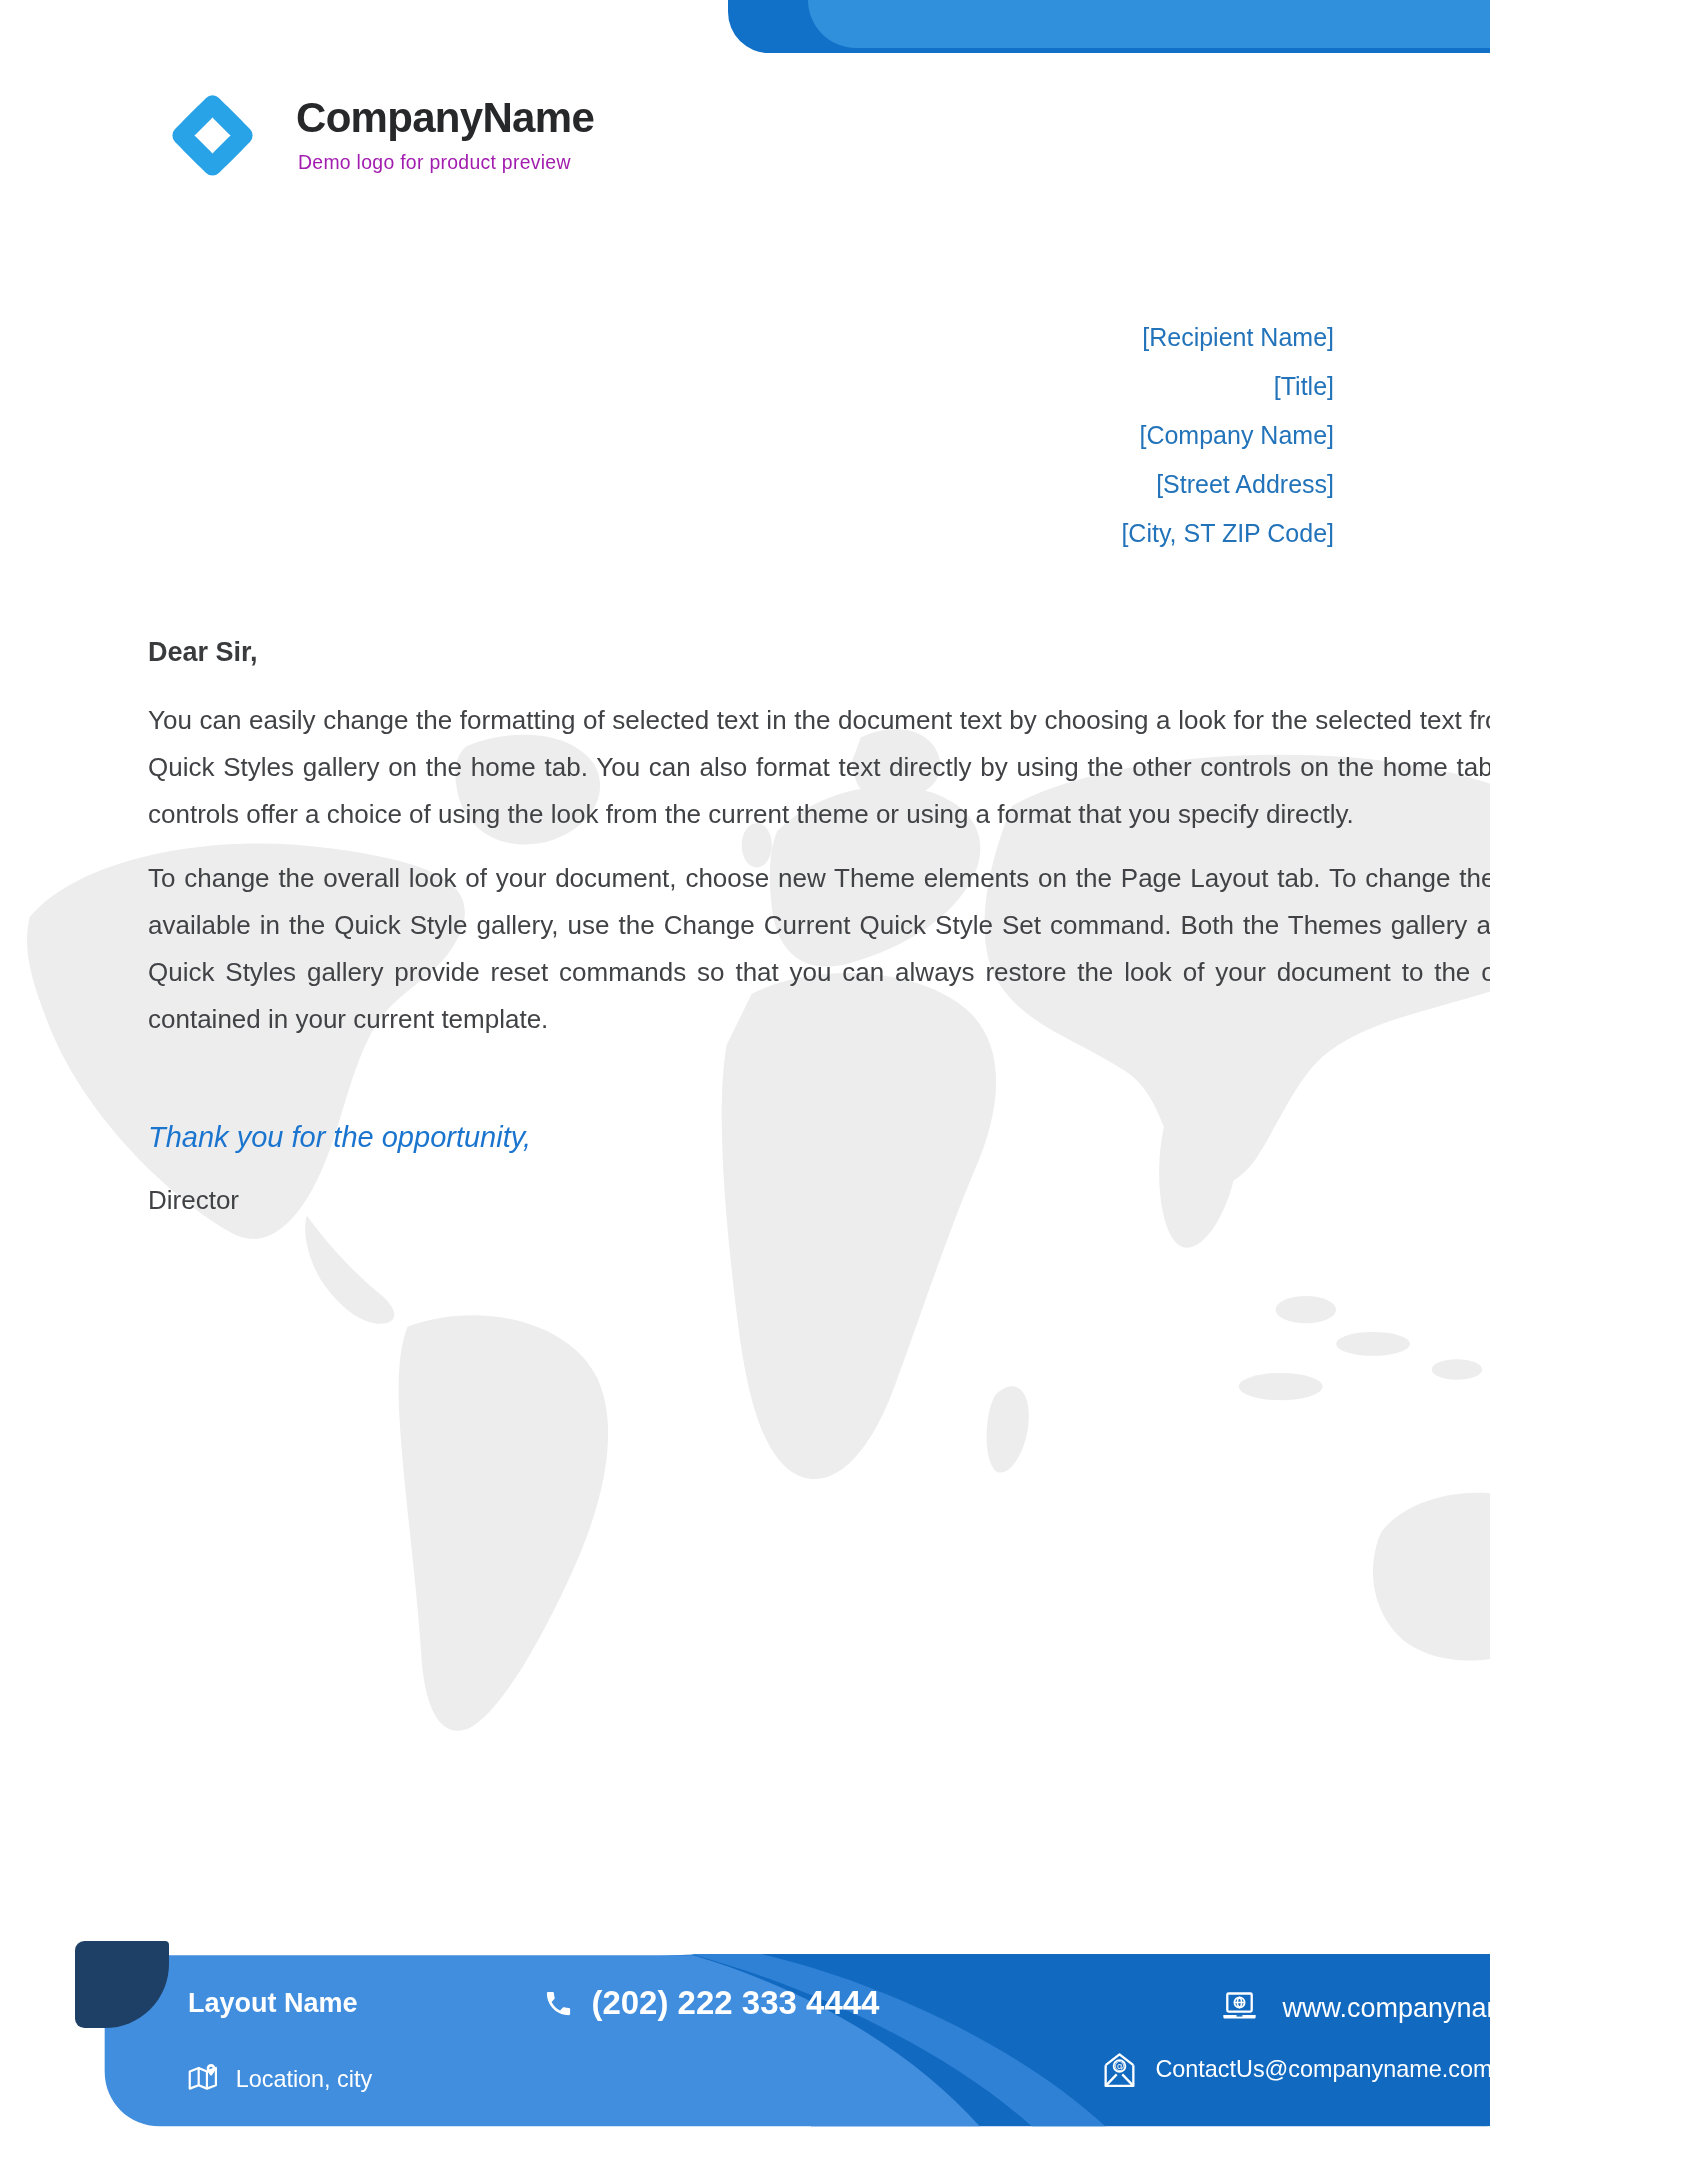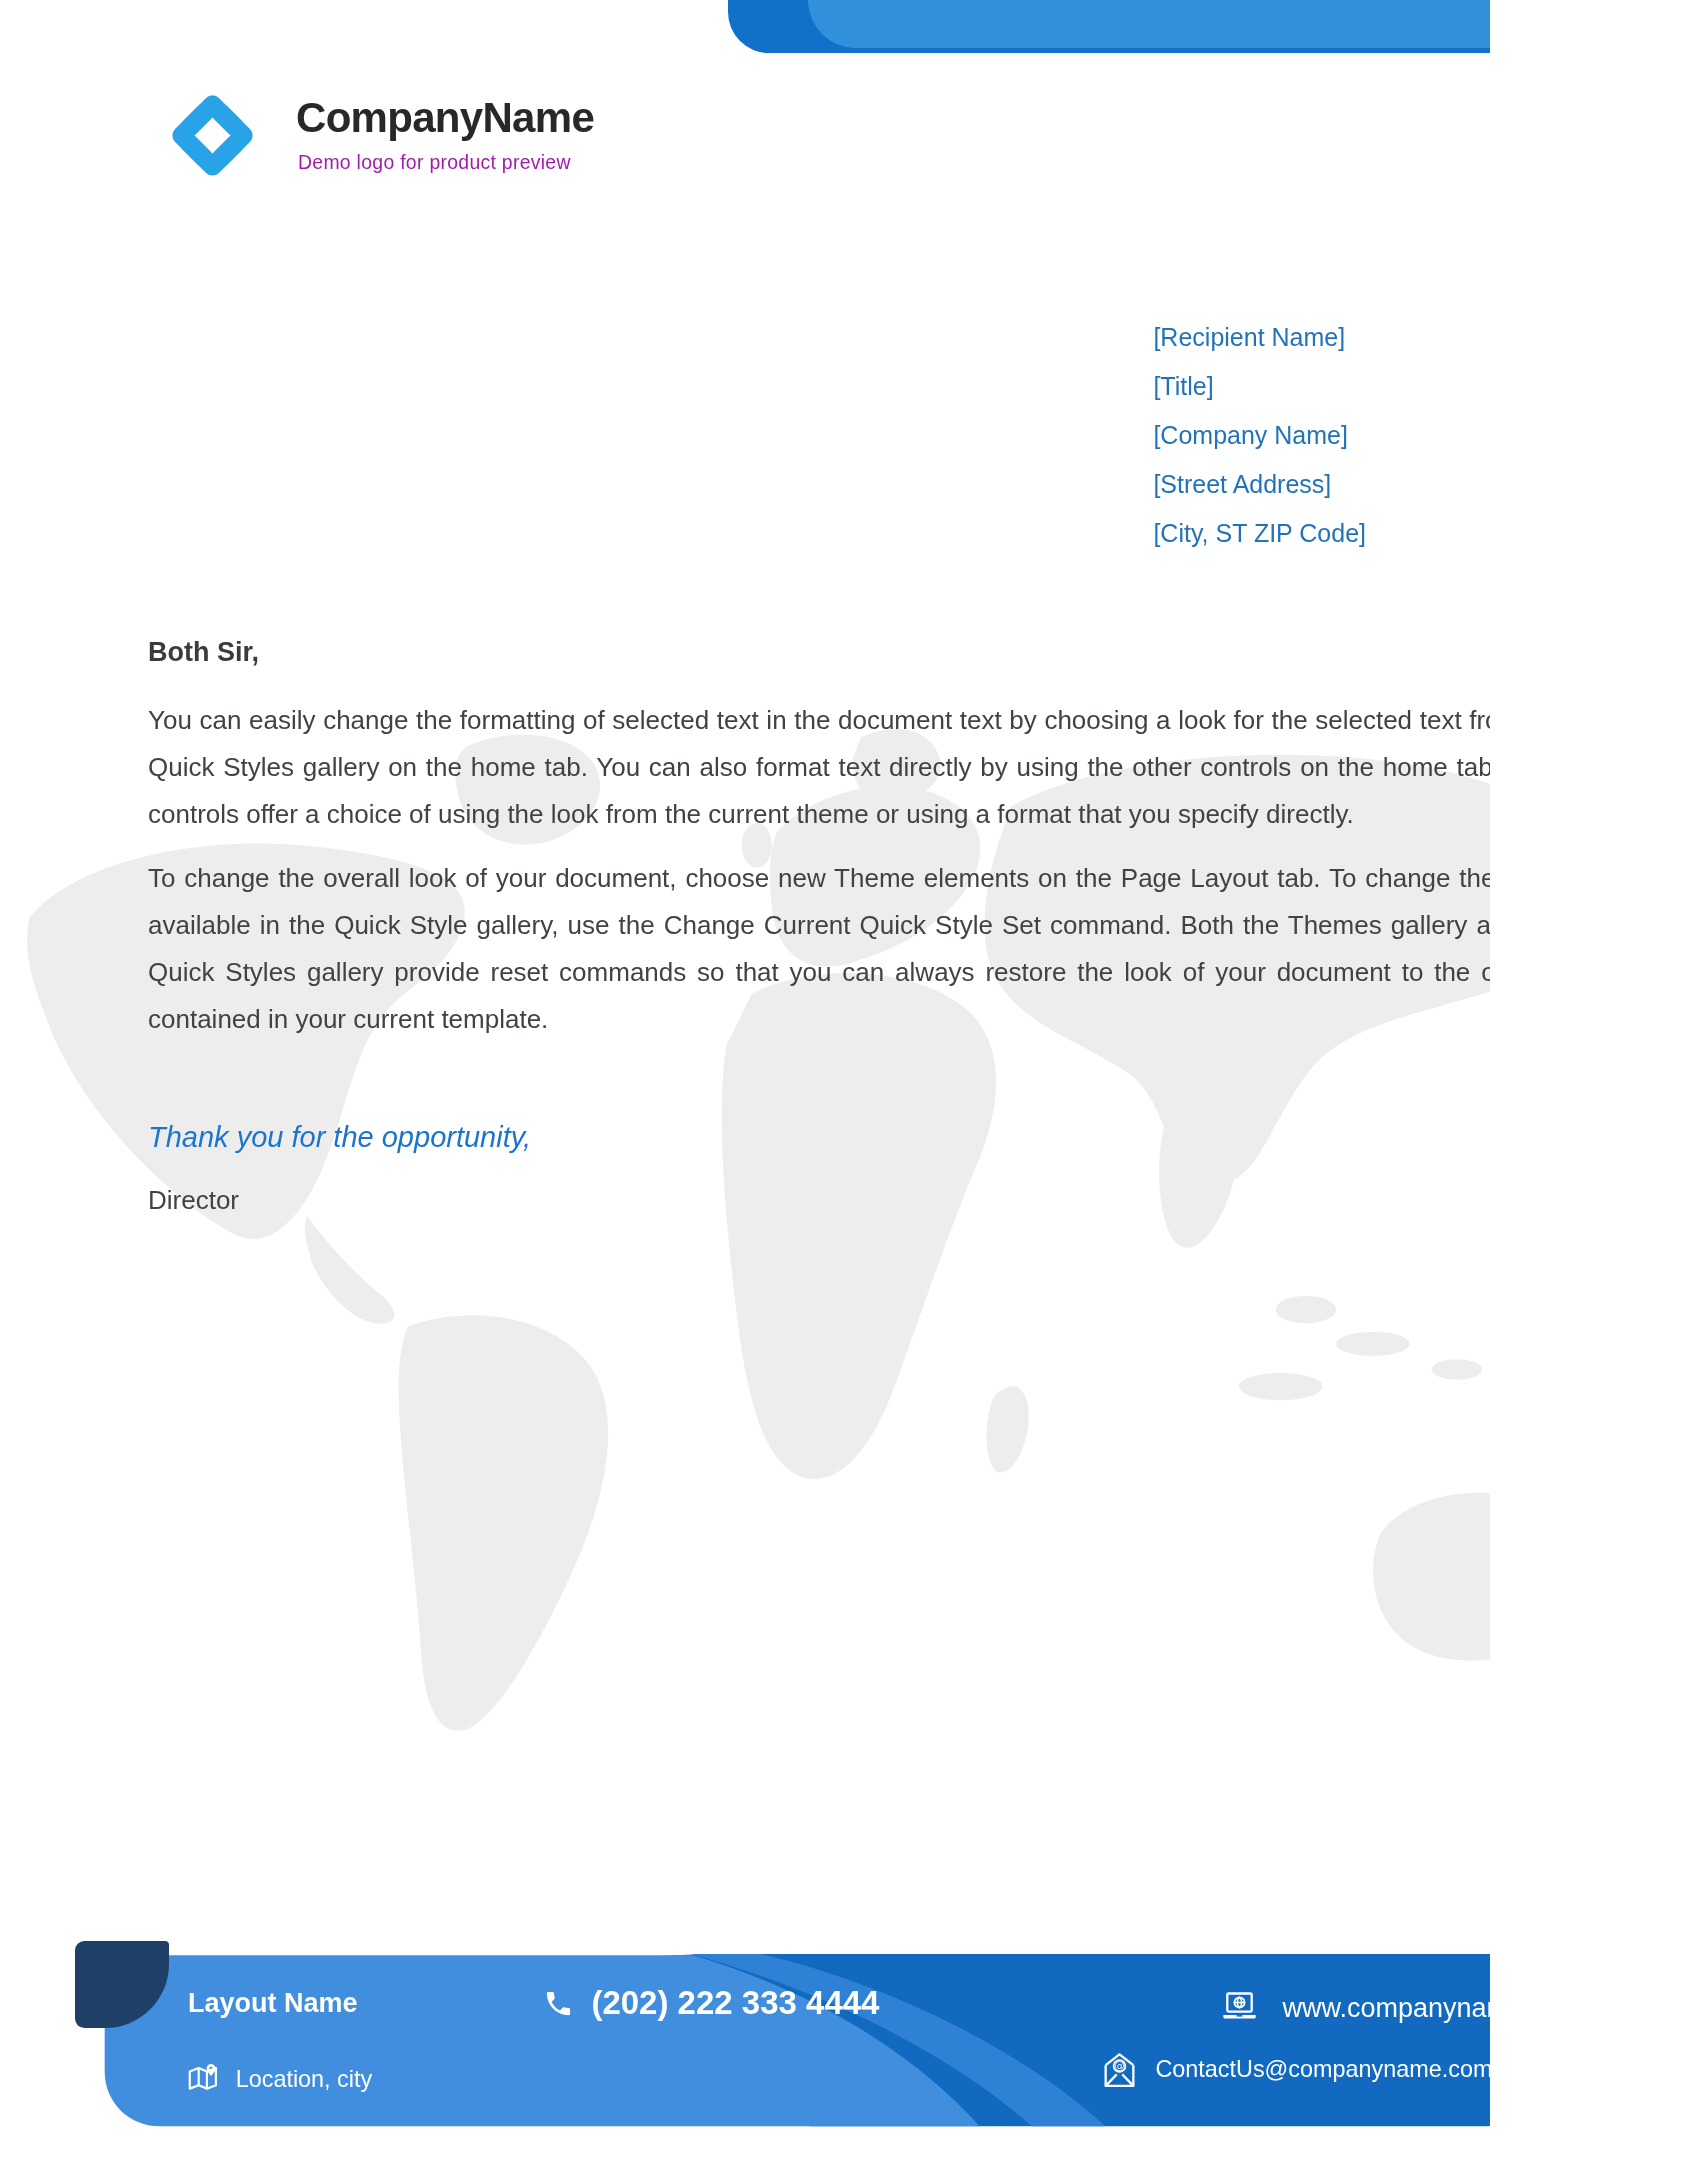--- a/index.html
+++ b/index.html
@@ -13,21 +13,21 @@
                background:#3090DC;border-bottom-left-radius:48px;z-index:1;}
 
   
   .logo-box{position:absolute;left:159px;top:82px;width:107px;height:107px;z-index:2;}
   .brand-name{position:absolute;left:296px;top:94px;font-size:42px;font-weight:bold;
               color:#27282A;z-index:2;letter-spacing:-0.7px;}
   .brand-tagline{position:absolute;left:298px;top:151px;font-size:19.4px;color:#a21caf;
               z-index:2;letter-spacing:0.3px;}
 
   
-  .recipient{position:absolute;right:124px;top:313px;font-size:25px;
+  .recipient{position:absolute;right:156px;top:313px;text-align:right;font-size:25px;
              color:#2273BA;line-height:49px;z-index:2;}
 
   
   .watermark{position:absolute;left:13.4px;top:712px;width:1679px;height:1110px;z-index:0;}
 
   
   .letter{position:absolute;left:148px;top:637px;width:1417px;z-index:2;color:#414245;}
   .greeting{font-size:27px;font-weight:600;color:#3A3B3D;margin:0 0 29px 0;}
   .para{font-size:26px;line-height:47px;text-align:justify;margin:0 0 17.4px 0;}
   .closing{margin:78px 0 0 0;font-size:29px;font-style:italic;color:#1B75CE;}
@@ -93,21 +93,21 @@
 
   <div class="recipient">
     <div>[Recipient Name]</div>
     <div>[Title]</div>
     <div>[Company Name]</div>
     <div>[Street Address]</div>
     <div>[City, ST ZIP Code]</div>
   </div>
 
   <div class="letter">
-    <div class="greeting">Both Sir,</div>
+    <div class="greeting">Dear Sir,</div>
     <p class="para">You can easily change the formatting of selected text in the document text by choosing a look for the selected text from the Quick Styles gallery on the home tab. You can also format text directly by using the other controls on the home tab. Most controls offer a choice of using the look from the current theme or using a format that you specify directly.</p>
     <p class="para">To change the overall look of your document, choose new Theme elements on the Page Layout tab. To change the looks available in the Quick Style gallery, use the Change Current Quick Style Set command. Both the Themes gallery and the Quick Styles gallery provide reset commands so that you can always restore the look of your document to the original contained in your current template.</p>
     <div class="closing">Thank you for the opportunity,</div>
     <div class="signature">Director</div>
   </div>
 
   <div class="footer">
     <svg class="footer-bg" viewBox="0 0 2238 262" preserveAspectRatio="none">
       <path fill="#1269C0" d="M690 16 C790 4 870 0 950 0 L2234 0 L2238 4 L2238 92 C2238 184 2162 258 2064 258 L1060 258 C940 140 830 55 690 16 Z"></path>
       <path fill="#2E81D4" d="M880 0 C1080 55 1270 150 1390 258 L1500 258 C1360 130 1150 38 985 0 Z"></path>

